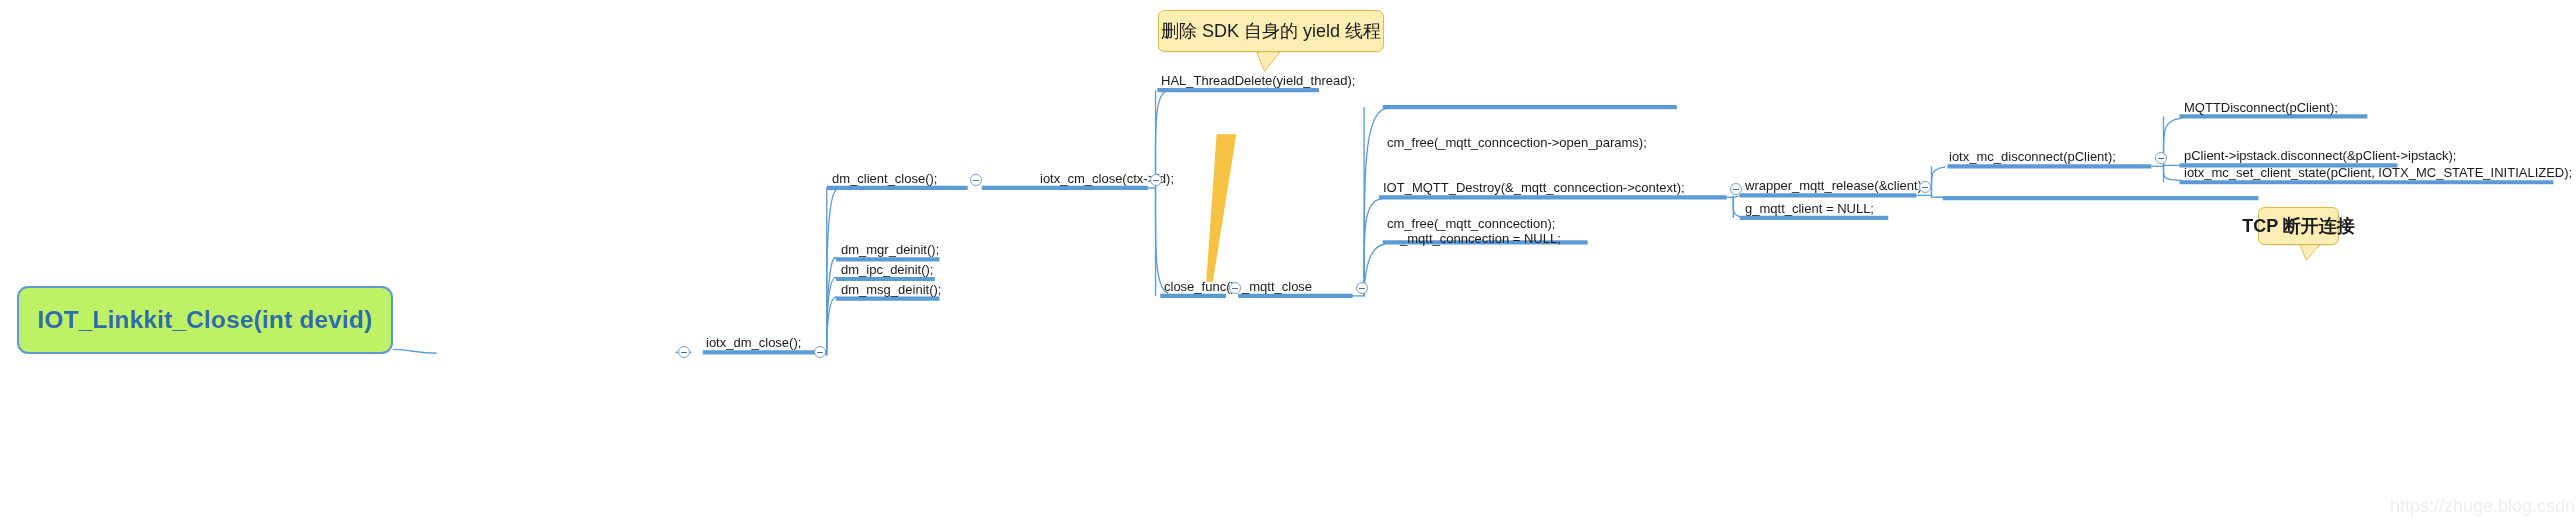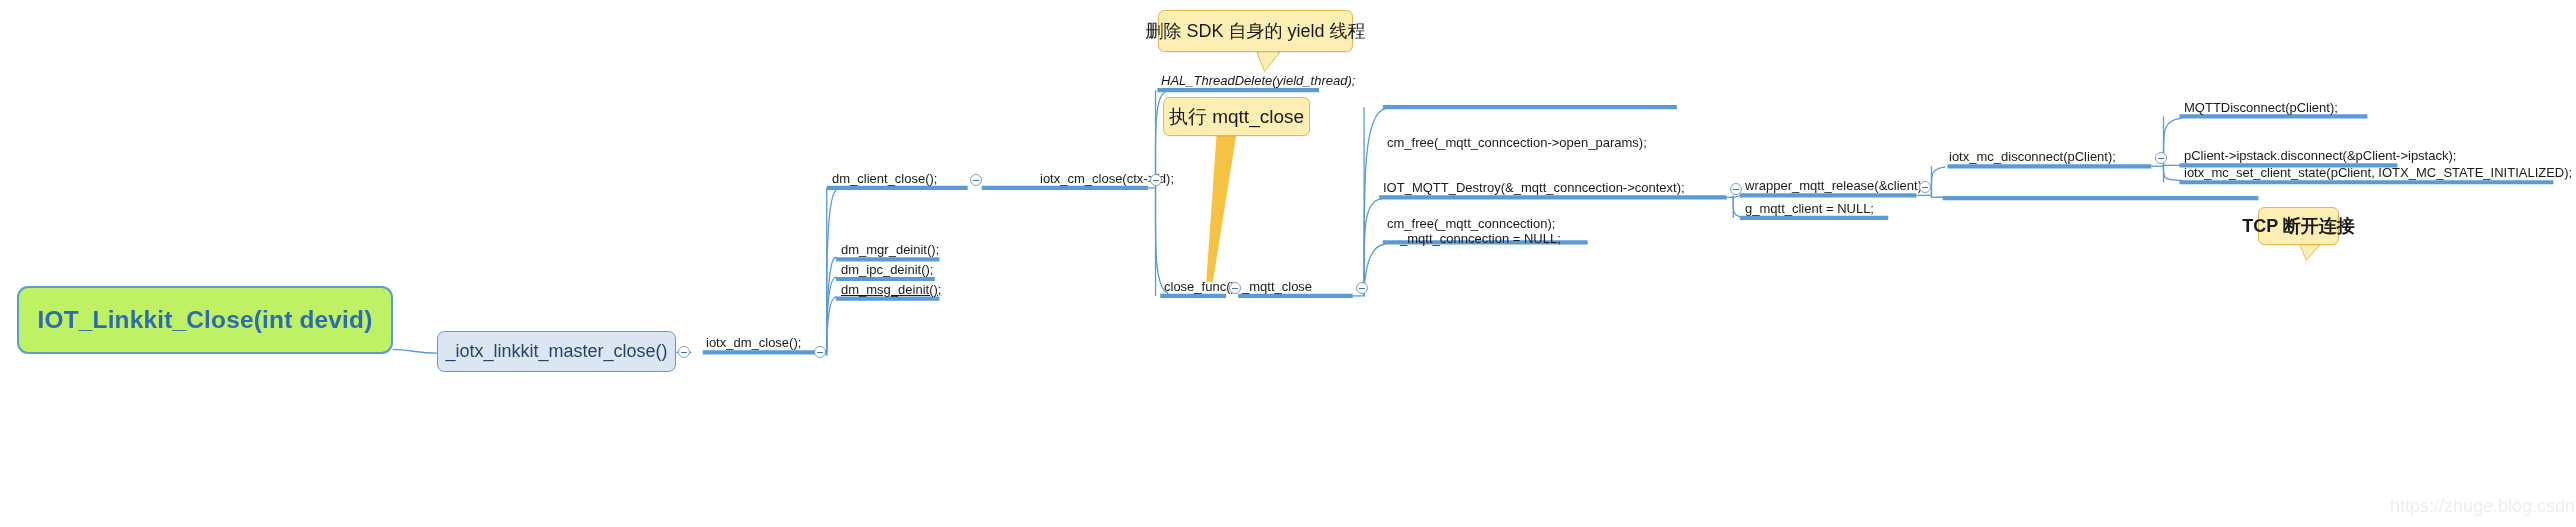--- a/index.html
+++ b/index.html
@@ -105,21 +105,21 @@
     background: #fdeeb4;
     border: 0.9px solid #e0b84c;
     border-radius: 6.6px;
     display: flex;
     align-items: center;
     justify-content: center;
     color: #1a1a1a;
     white-space: nowrap;
     box-shadow: 0 0.9px 0.9px rgba(0,0,0,.06);
   }
-  .callout-1 { left: 1158px; top: 10.3px;  width: 195px; height: 42px; font-size: 18px; }
+  .callout-1 { left: 1158px; top: 10.3px;  width: 226px; height: 42px; font-size: 18px; }
   .callout-2 { left: 1163px; top: 97px; width: 147px; height: 39px; font-size: 19px; }
   .callout-3 { left: 2258px; top: 207px; width: 81px;  height: 38px; font-size: 18px; font-weight: bold; }
 
   
   .watermark {
     position: absolute;
     left: 2390px;
     top: 496px;
     color: #eceff1;
     font-size: 18px;
@@ -205,30 +205,27 @@
     <polygon points="1338,56 1362,56 1346,76" fill="#fdeeb4" stroke="#e0b84c" stroke-width="1"></polygon>
     <polygon points="1340,55 1360,55 1360,57 1340,57" fill="#fdeeb4"></polygon>
     <polygon points="2448,260 2470,260 2455,277" fill="#fdeeb4" stroke="#e0b84c" stroke-width="1"></polygon>
     <polygon points="2450,259 2468,259 2468,261 2450,261" fill="#fdeeb4"></polygon>
   </svg>
 
   <div class="root-node">
     <span>IOT_Linkkit_Close(int devid)</span>
   </div>
 
-  <div class="sub-node">
-    <span>_iotx_linkkit_master_close()</span>
-  </div>
 
   <div class="topic" style="left:706px; top:335px;">iotx_dm_close();</div>
 
   <div class="topic" style="left:832px; top:171px;">dm_client_close();</div>
   <div class="topic" style="left:1040px; top:171px;">iotx_cm_close(ctx-&gt;fd);</div>
 
-  <div class="topic" style="left:1161px; top:73px;font-style:italic;">HAL_ThreadDelete(yield_thread);</div>
+  <div class="topic" style="left:1161px; top:73px;">HAL_ThreadDelete(yield_thread);</div>
 
   <div class="topic" style="left:1164px; top:279px;">close_func()</div>
   <div class="topic" style="left:1242px; top:279px;">_mqtt_close</div>
 
   <div class="topic" style="left:1387px; top:90px;margin-top:45px;">cm_free(_mqtt_conncection-&gt;open_params);</div>
   <div class="topic" style="left:1383px; top:180px;">IOT_MQTT_Destroy(&amp;_mqtt_conncection-&gt;context);</div>
 
   <div class="topic two" style="left:1387px; top:216px;">
     <div>cm_free(_mqtt_conncection);</div>
     <div style="padding-left:13px;">_mqtt_conncection = NULL;</div>
@@ -238,38 +235,35 @@
   <div class="topic" style="left:1745px; top:201px;">g_mqtt_client = NULL;</div>
 
   <div class="topic" style="left:1949px; top:149px;">iotx_mc_disconnect(pClient);</div>
 
   <div class="topic" style="left:2184px; top:100px;">MQTTDisconnect(pClient);</div>
   <div class="topic" style="left:2184px; top:148px;">pClient-&gt;ipstack.disconnect(&amp;pClient-&gt;ipstack);</div>
   <div class="topic" style="left:2184px; top:165px;">iotx_mc_set_client_state(pClient, IOTX_MC_STATE_INITIALIZED);</div>
 
   <div class="topic" style="left:841px; top:242px;">dm_mgr_deinit();</div>
   <div class="topic" style="left:841px; top:262px;">dm_ipc_deinit();</div>
-  <div class="topic" style="left:841px; top:282px;text-decoration:underline;">dm_msg_deinit();</div>
+  <div class="topic" style="left:841px; top:282px;">dm_msg_deinit();</div>
 
   <div class="collapse" style="left:678px; top:346px;"></div>
   <div class="collapse" style="left:814px; top:346px;"></div>
   <div class="collapse" style="left:970px; top:174px;"></div>
   <div class="collapse" style="left:1150px; top:174px;"></div>
   <div class="collapse" style="left:1229px; top:282px;"></div>
   <div class="collapse" style="left:1356px; top:282px;"></div>
   <div class="collapse" style="left:1730px; top:183px;"></div>
   <div class="collapse" style="left:1919px; top:181px;"></div>
   <div class="collapse" style="left:2155px; top:152px;"></div>
 
   <div class="callout callout-1">
     <span>删除 SDK 自身的 yield 线程</span>
   </div>
-  <div class="callout callout-2">
-    <span>执行 mqtt_close</span>
-  </div>
   <div class="callout callout-3">
     <span>TCP 断开连接</span>
   </div>
 
   <div class="watermark">https://zhuge.blog.csdn.net</div>
 
 </div>
 
 
 </body></html>

